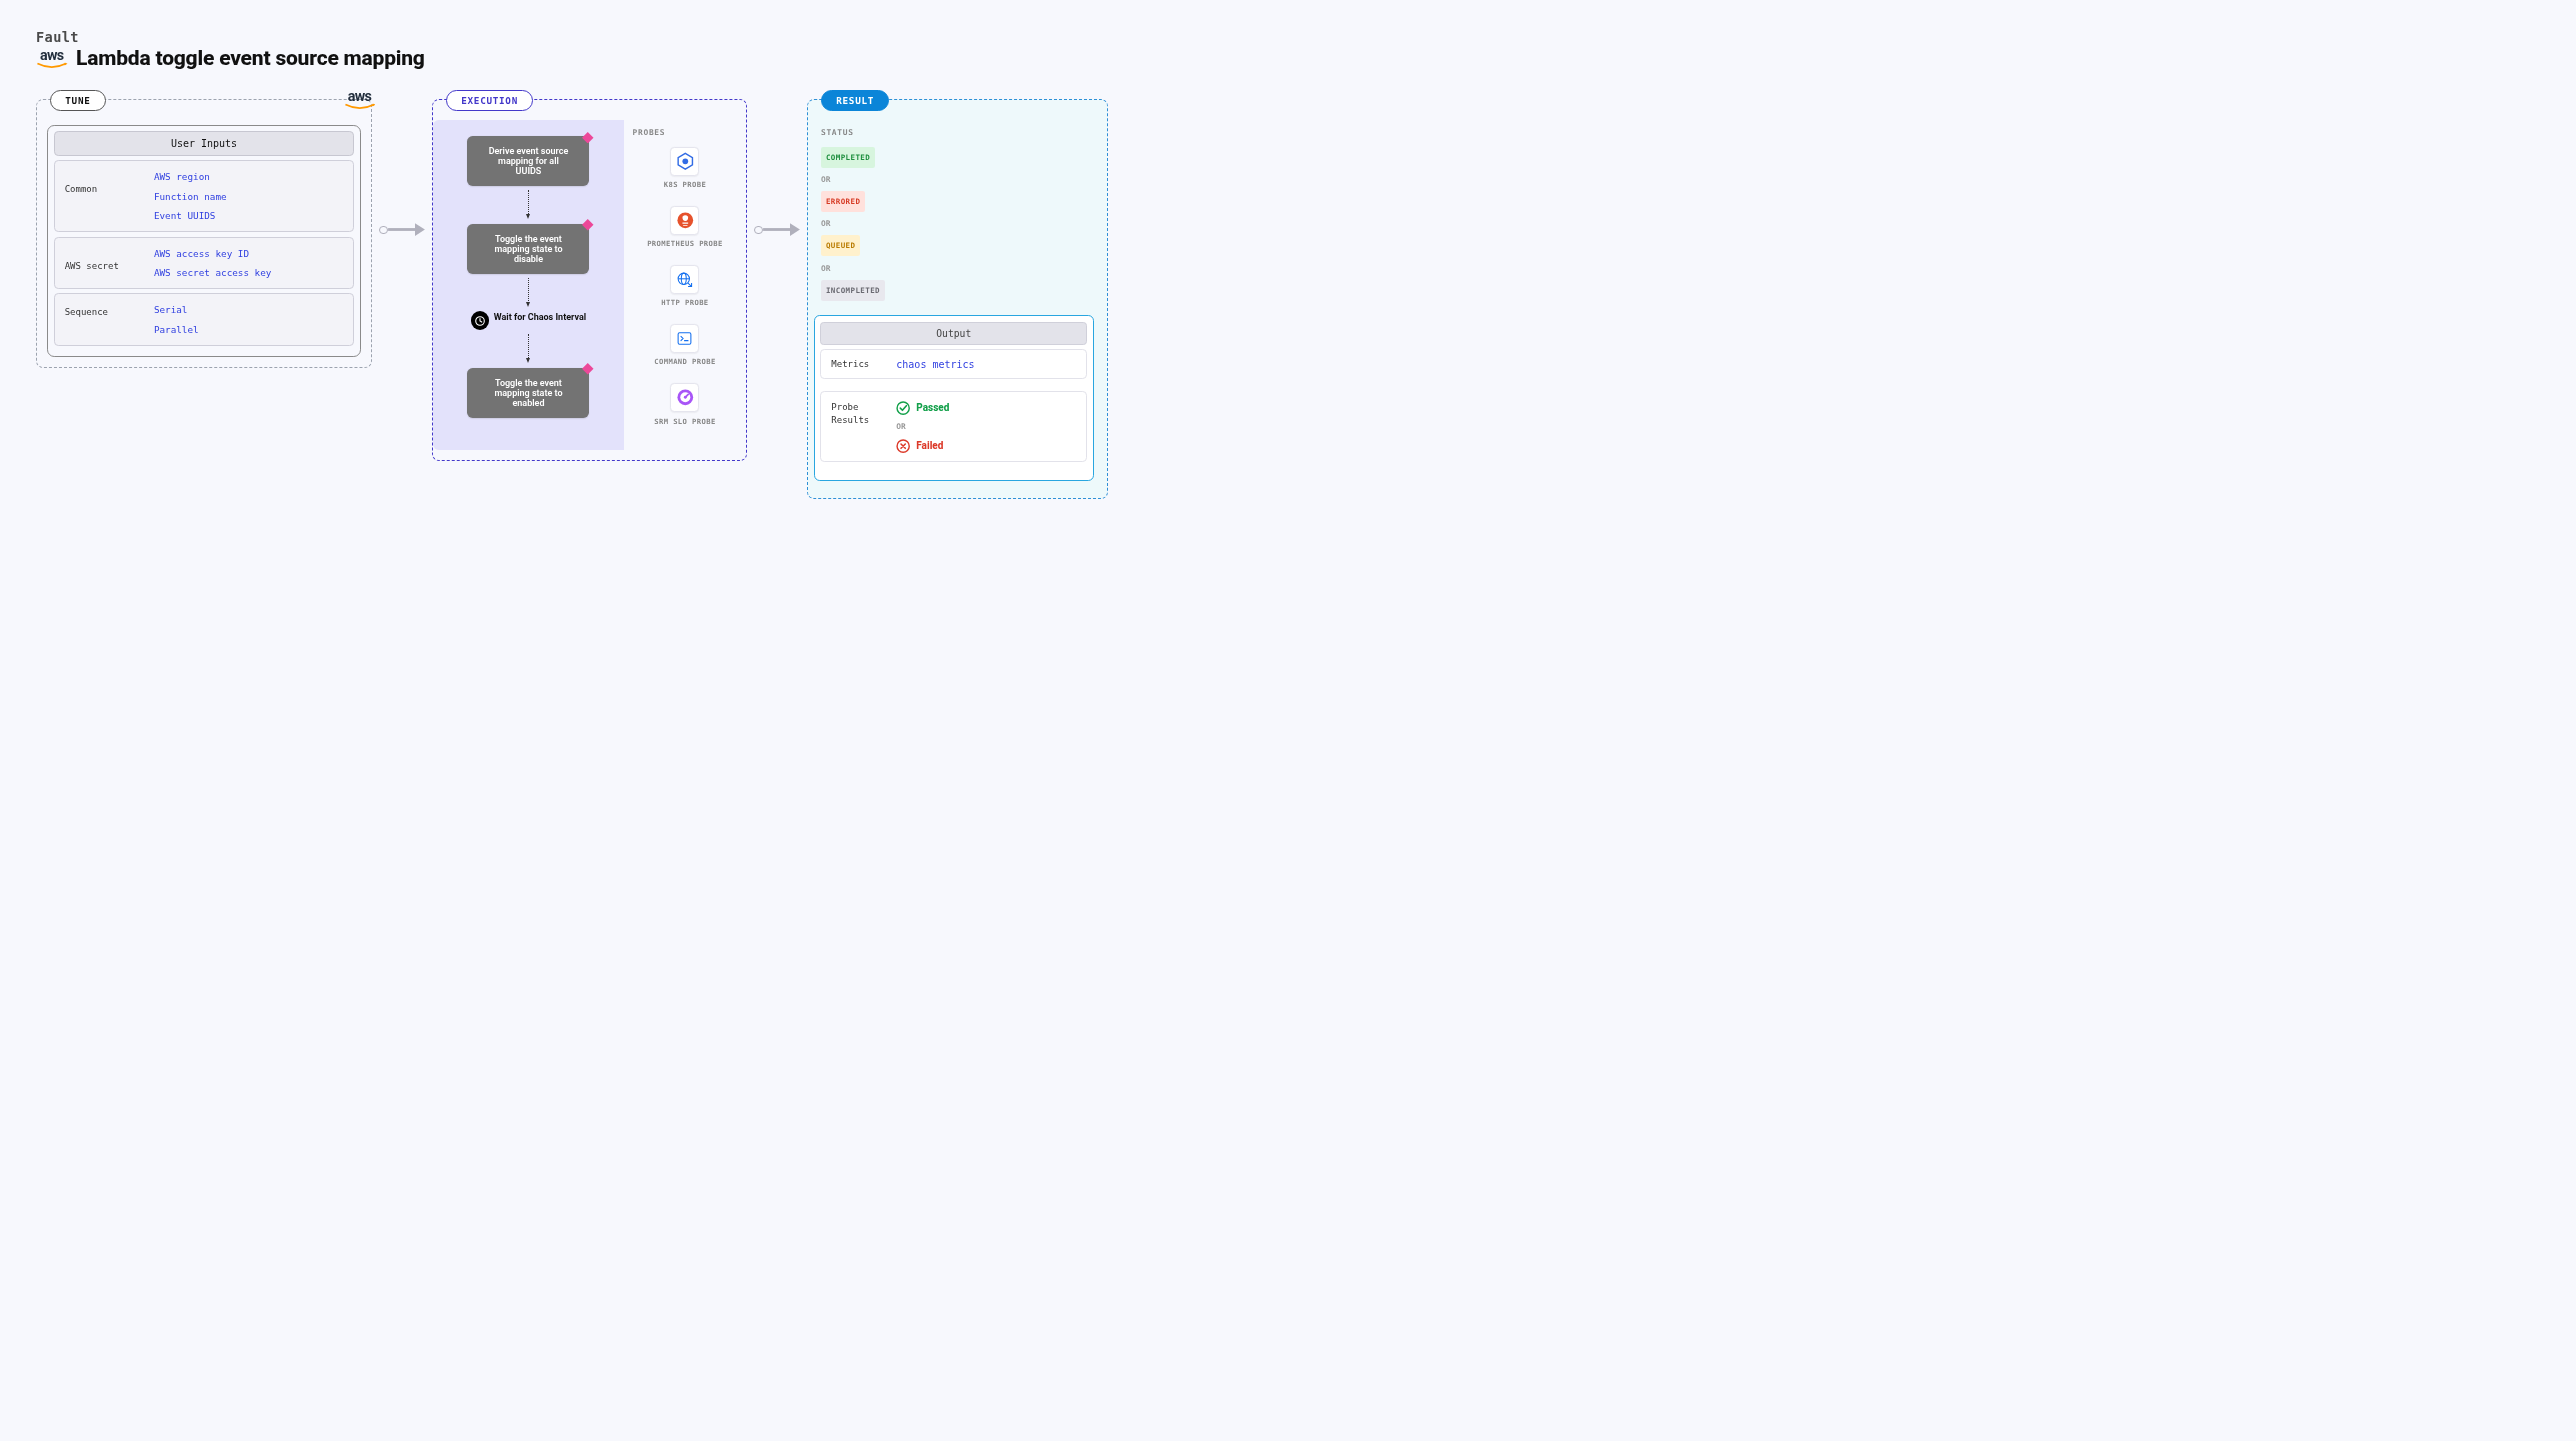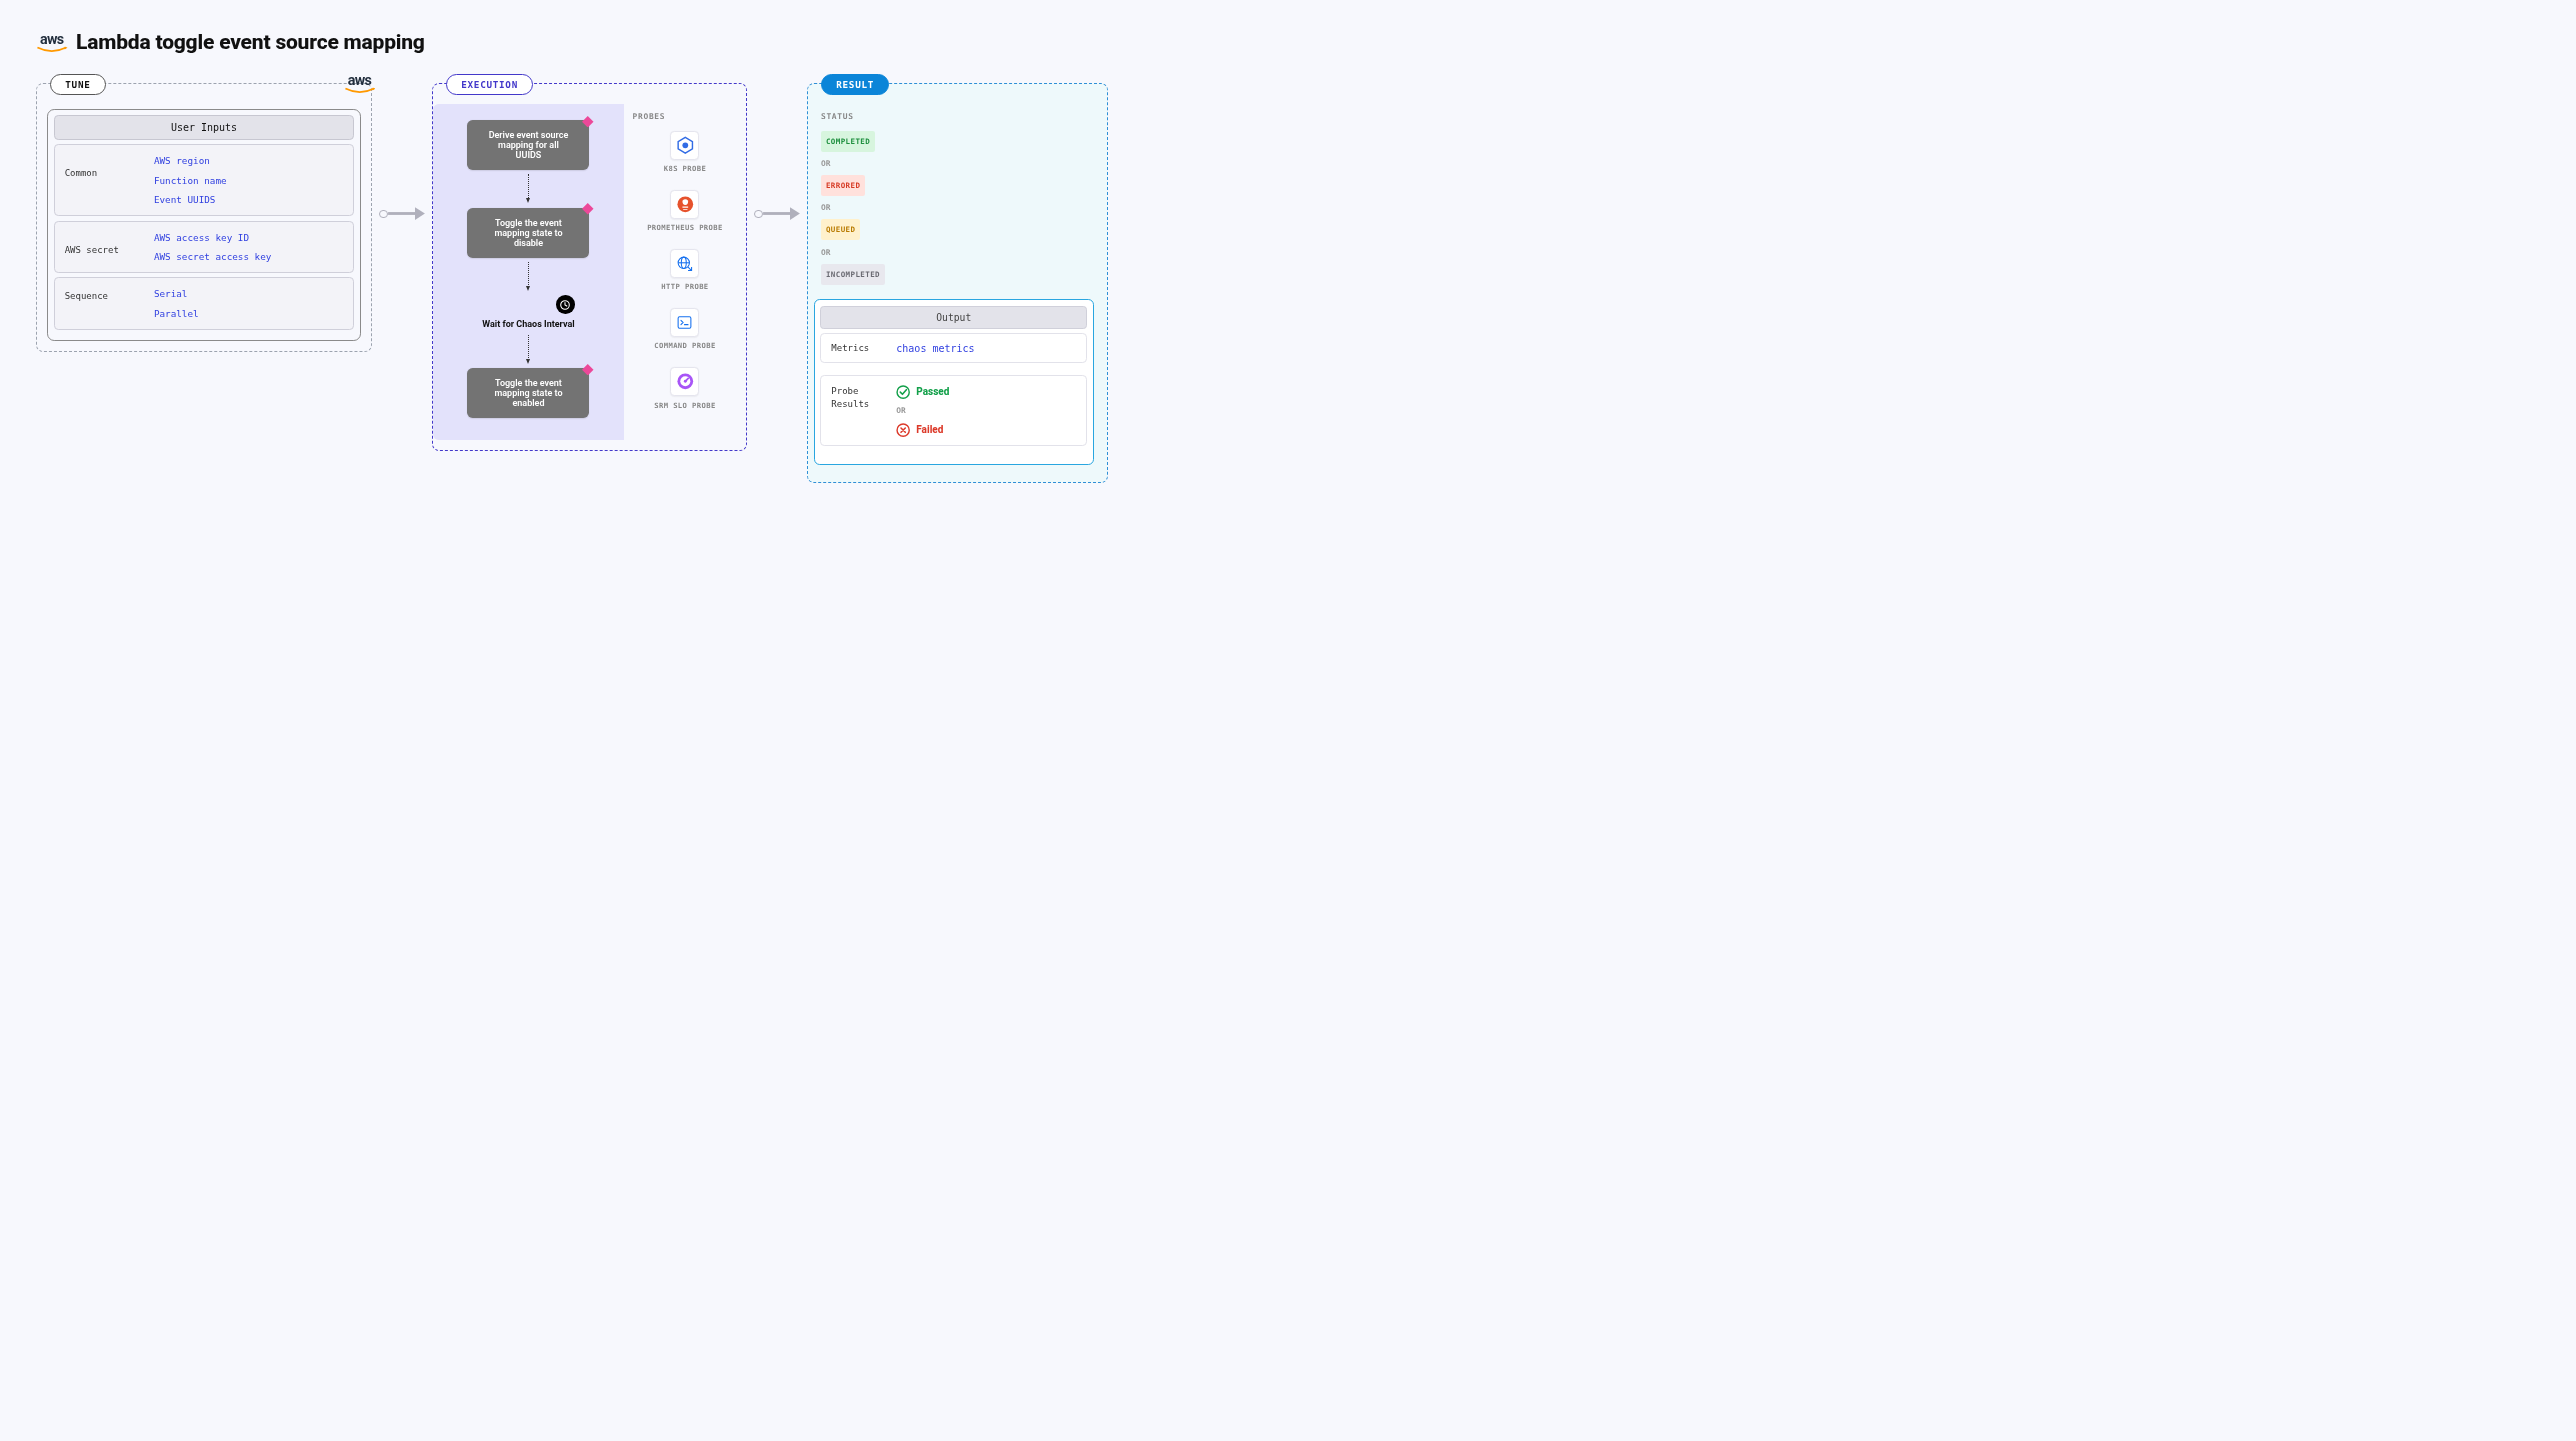--- a/index.html
+++ b/index.html
@@ -66,21 +66,21 @@
     display:flex; flex-direction:column; align-items:center; padding:15.8px 13px 21.5px;
   }
   .step {
     width:122px; background:#737373; color:#fff; text-align:center;
     border-radius:5.7px; padding:10px 18px; font-size:9px; font-weight:600;
     position:relative; box-shadow:0 0.7px 1.4px rgba(0,0,0,.1);
   }
   .step .corner {
     position:absolute; top:-4.3px; right:-4.3px; width:11.5px; height:11.5px;
   }
-  .wait-block { display:flex; flex-direction:column; align-items:flex-end; gap:4.3px; }
+  .wait-block { display:flex; align-items:flex-start; gap:4.3px; }
   .clock-icon { width:18.6px; height:18.6px; background:#000; border-radius:50%; display:flex; align-items:center; justify-content:center; }
   .wait-label { font-weight:700; font-size:9px; text-align:center; line-height:1.35; }
   .dotted-arrow { width:1.4px; height:29px; position:relative; margin:4.3px 0; }
   .dotted-arrow::before { content:""; position:absolute; left:50%; top:0; bottom:5.7px; border-left:1.1px dotted #333; }
   .dotted-arrow::after { content:""; position:absolute; left:50%; bottom:0; transform:translateX(-50%); border-left:2.9px solid transparent; border-right:2.9px solid transparent; border-top:5px solid #333; }
 
   .exec-right { width:122px; padding:7.2px 8.6px 7.2px 8.6px; }
   .sec-label { font-family: ui-monospace, Menlo, monospace; font-size:7.9px; letter-spacing:0.7px; color:#888; font-weight:700; margin-bottom:10px; }
   .probe { display:flex; flex-direction:column; align-items:center; gap:4.3px; margin-bottom:15.8px; }
   .probe .picon { width:29px; height:29px; background:#fff; border:0.7px solid #e5e5ee; border-radius:4.3px; display:flex; align-items:center; justify-content:center; box-shadow:0 0.7px 1.4px rgba(0,0,0,.05);}
@@ -115,20 +115,21 @@
 
   .connector-dot {
     width:8.6px; height:8.6px; border:1.8px solid #b0b0bc; border-radius:50%; background:#f7f8fd;
   }
   .connector-wrap { display:flex; align-items:center; }
 </style>
 </head>
 <body>
 
 <div class="header">
+  <div class="fault-label">Fault</div>
   <div class="title-row">
     <span class="aws-logo">
       <span class="txt">aws</span>
       <svg class="smile" viewBox="0 0 44 10">
           <path d="M2 2 Q22 12 42 2" stroke="#ff9900" stroke-width="2.5" fill="none"></path>
           <path d="M40 1 L44 2 L40 5 Z" fill="#ff9900"></path>
         </svg>
     </span>
     <h1 class="page-title">Lambda toggle event source mapping</h1>
   </div>

